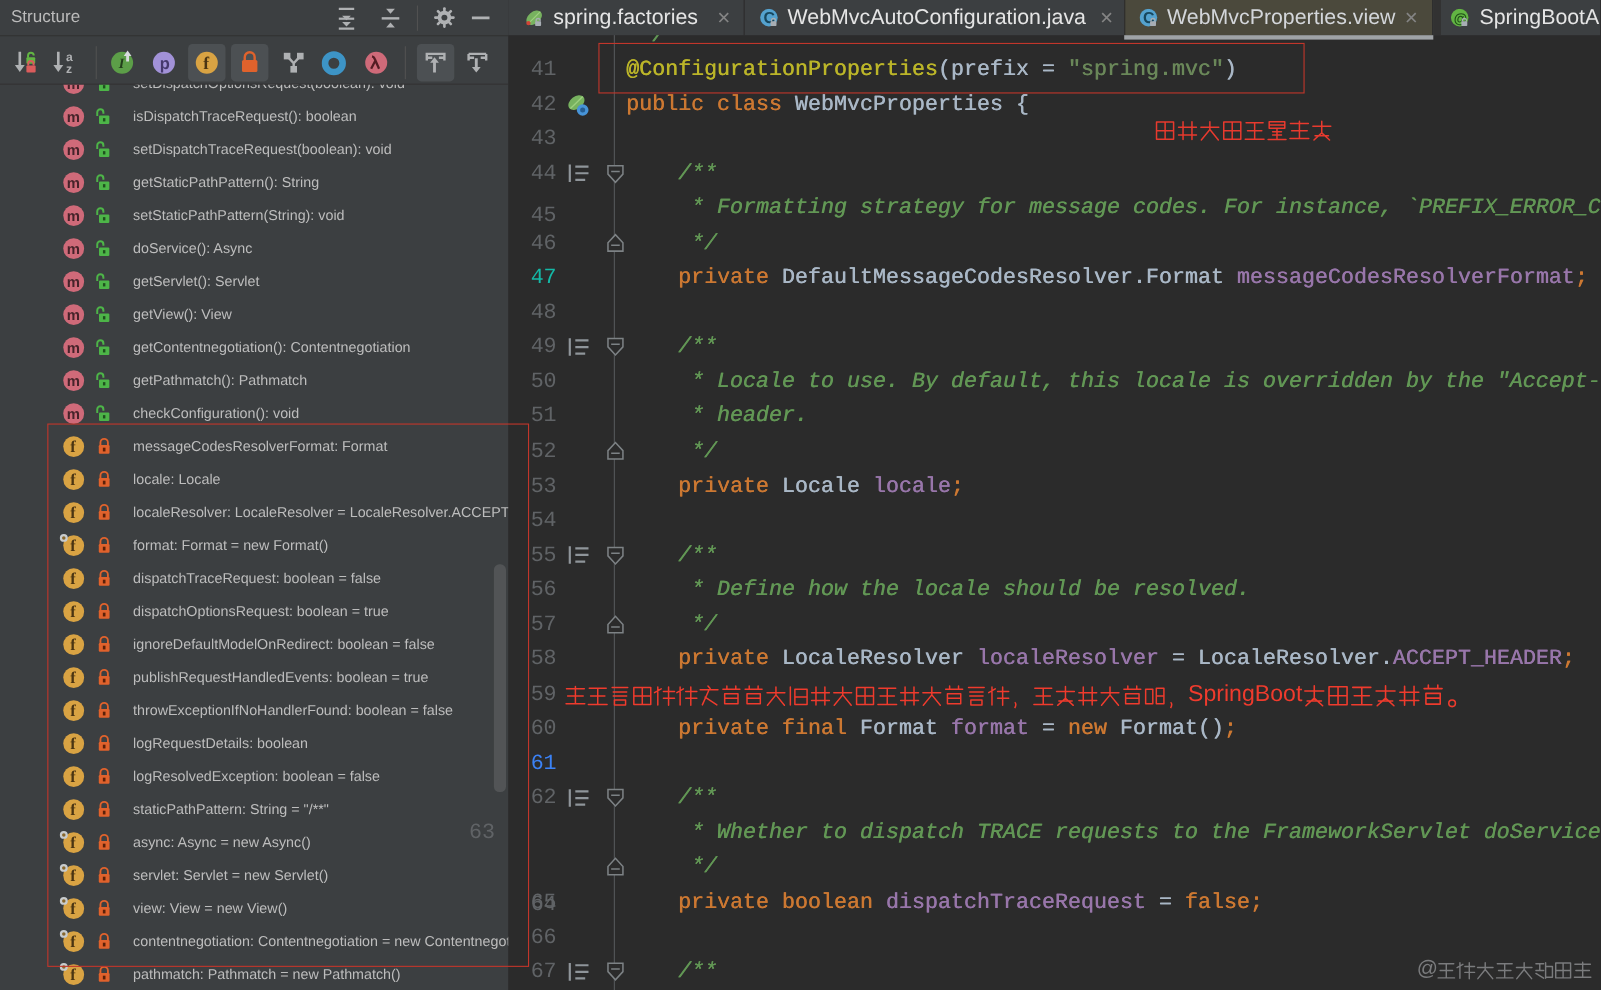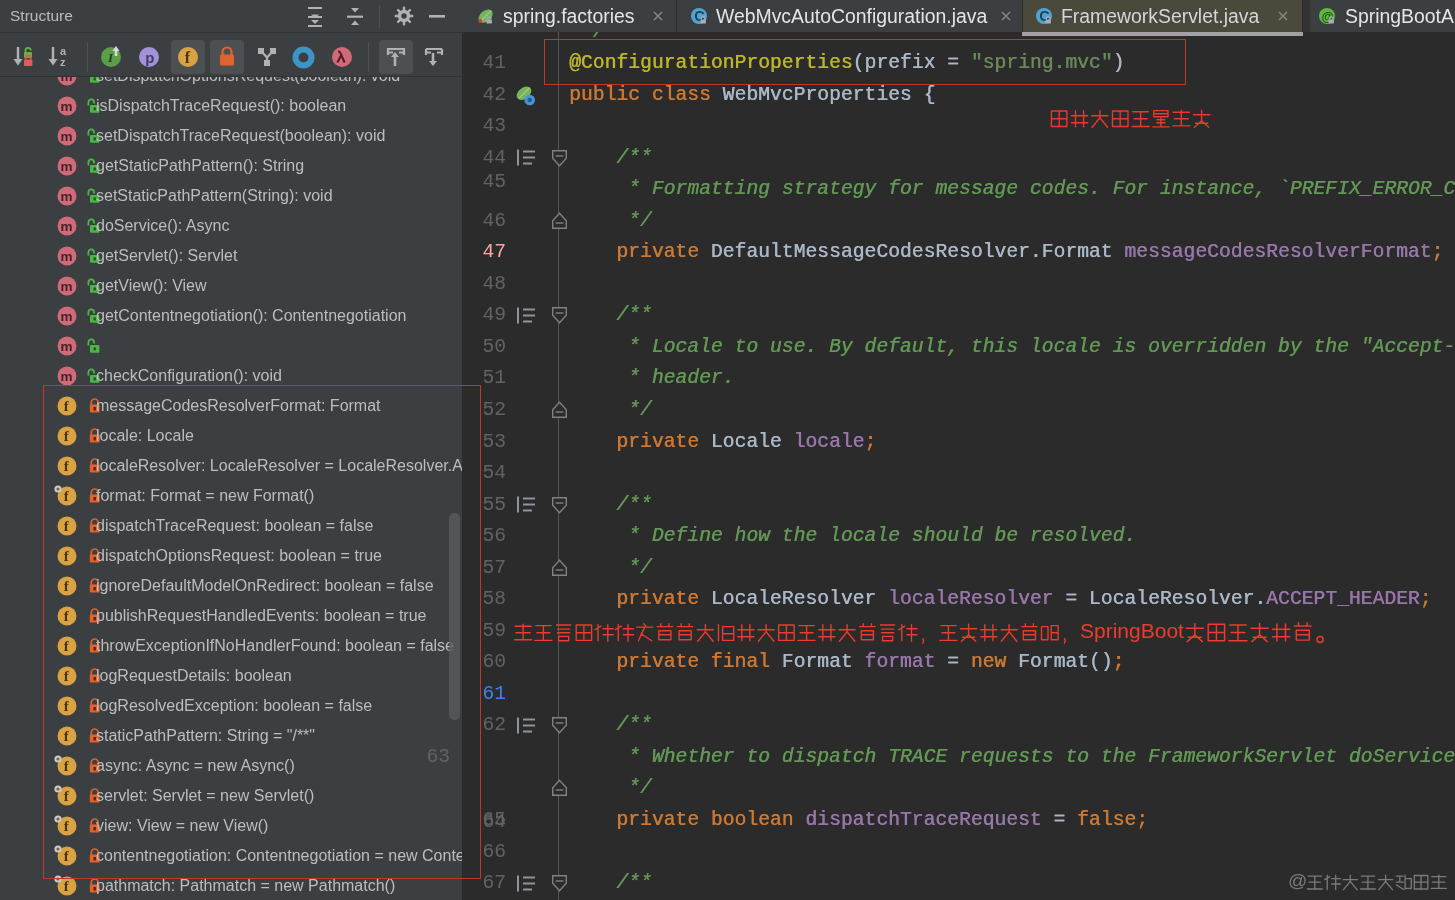--- a/index.html
+++ b/index.html
@@ -2,21 +2,21 @@
 <html><head><meta charset="utf-8"><style>
 *{margin:0;padding:0;box-sizing:border-box}
 body{width:1455px;height:900px;background:#2b2b2b;overflow:hidden;position:relative;
  font-family:"Liberation Sans",sans-serif}
 .abs{position:absolute}
 .code{font-family:"Liberation Mono",monospace;font-size:19.7px;letter-spacing:-0.015px;white-space:pre}
 .cl{position:absolute;height:32px;line-height:32px;white-space:pre;font-family:"Liberation Mono",monospace;font-size:19.7px;text-shadow:0.45px 0 0 currentColor}
 .kw{color:#CC7832}.txt{color:#A9B7C6}.ann{color:#BBB529}.str{color:#6A8759}
 .doc{color:#629755;font-style:italic}.fld{color:#9876AA}.sta{color:#9876AA;}
 .semi{color:#CC7832}
-.rowt{position:absolute;left:96px;top:0;height:30px;line-height:30px;font-size:16px;color:#bdbdbd;white-space:pre}
+.rowt{position:absolute;left:121px;top:0;height:30px;line-height:30px;font-size:13px;color:#bdbdbd;white-space:pre}
 .tabt{font-size:19.4px;color:#e5e5e5;white-space:pre}
 svg{display:block}
 </style></head><body>
 <div class="abs" style="left:0;top:0;width:462px;height:900px;background:#3c3f41"></div>
 <div class="abs" style="left:10px;top:0;height:33px;line-height:31px;font-size:15.5px;color:#bbbbbb">Structure</div>
 <div class="abs" style="left:0;top:32px;width:462px;height:1px;background:#323232"></div>
 <div class="abs" style="left:0;top:76px;width:462px;height:1px;background:#323232"></div>
 <svg class="abs" style="left:305px;top:6px" width="20" height="22" viewBox="0 0 20 22" xmlns="http://www.w3.org/2000/svg">
     <g stroke="#afb1b3" stroke-width="2" fill="none">
       <path d="M3 2h14M3 20h14"></path>
@@ -243,20 +243,21 @@
       <circle cx="10" cy="10" r="9.5" fill="#cf6a79"></circle>
       <text x="3.6" y="14.8" fill="#46232a" font-size="13.5" font-weight="bold" font-family="Liberation Sans">m</text>
     </svg>
 <svg class="abs" style="left:85px;top:260.0px" width="18" height="18" viewBox="0 0 18 18">
       <g stroke="#4db548" stroke-width="1.8" fill="none">
         <path d="M3.4 8.4V5.2a2.8 2.8 0 015.6 0v1.2"></path>
       </g>
       <rect x="5" y="8" width="9.4" height="7.8" rx="1" fill="#4db548"></rect>
       <rect x="8.6" y="10.4" width="2.2" height="3" fill="#1f4f1e"></rect>
     </svg>
+<div class="rowt" style="top:254px">getPathmatch(): Pathmatch</div>
 <svg class="abs" style="left:57px;top:289.0px" width="20" height="20" viewBox="0 0 20 20">
       <circle cx="10" cy="10" r="9.5" fill="#cf6a79"></circle>
       <text x="3.6" y="14.8" fill="#46232a" font-size="13.5" font-weight="bold" font-family="Liberation Sans">m</text>
     </svg>
 <svg class="abs" style="left:85px;top:290.0px" width="18" height="18" viewBox="0 0 18 18">
       <g stroke="#4db548" stroke-width="1.8" fill="none">
         <path d="M3.4 8.4V5.2a2.8 2.8 0 015.6 0v1.2"></path>
       </g>
       <rect x="5" y="8" width="9.4" height="7.8" rx="1" fill="#4db548"></rect>
       <rect x="8.6" y="10.4" width="2.2" height="3" fill="#1f4f1e"></rect>
@@ -526,42 +527,42 @@
       <path d="M2 2l8 8M10 2l-8 8" stroke="#848484" stroke-width="1.6"></path>
     </svg>
 <svg class="abs" style="left:1036px;top:8px" width="17" height="17" viewBox="0 0 17 17" xmlns="http://www.w3.org/2000/svg">
       <circle cx="8" cy="8" r="8" fill="#54a2cf"></circle>
       <text x="3.2" y="13.2" fill="#17475e" font-size="14.5" font-weight="bold" font-family="Liberation Sans">C</text>
       <g transform="translate(9 8)">
         <path d="M1.4 3.6V2.6a1.8 1.8 0 013.6 0v1" stroke="#a8aeb4" stroke-width="1.2" fill="none"></path>
         <rect x="0.5" y="3.4" width="5.4" height="4.2" rx="0.7" fill="#a8aeb4"></rect>
       </g>
     </svg>
-<div class="abs tabt" style="left:1061px;top:0;height:32px;line-height:32px;color:#d3d6da">FrameworkServlet.java</div>
+<div class="abs tabt" style="left:1061px;top:0;height:32px;line-height:32px;color:#d3d6da">WebMvcProperties.view</div>
 <svg class="abs" style="left:1277px;top:10px" width="12" height="12" viewBox="0 0 12 12">
       <path d="M2 2l8 8M10 2l-8 8" stroke="#848484" stroke-width="1.6"></path>
     </svg>
 <svg class="abs" style="left:1319px;top:8px" width="17" height="17" viewBox="0 0 17 17" xmlns="http://www.w3.org/2000/svg">
       <circle cx="8" cy="8" r="8" fill="#62b543"></circle>
       <text x="2.6" y="12.6" fill="#1e4d17" font-size="12.5" font-weight="bold" font-family="Liberation Sans">@</text>
       <g transform="translate(9 8)">
         <path d="M1.4 3.6V2.6a1.8 1.8 0 013.6 0v1" stroke="#a8aeb4" stroke-width="1.2" fill="none"></path>
         <rect x="0.5" y="3.4" width="5.4" height="4.2" rx="0.7" fill="#a8aeb4"></rect>
       </g>
     </svg>
 <div class="abs tabt" style="left:1345px;top:0;height:32px;line-height:32px">SpringBootA</div>
 </div>
 <div class="abs" style="left:558px;top:20px;width:1.3px;height:880px;background:#55585a"></div>
 <div class="abs code" style="right:949px;top:47.0px;height:32px;line-height:32px;color:#606366">41</div>
 <div class="abs code" style="right:949px;top:78.5px;height:32px;line-height:32px;color:#606366">42</div>
 <div class="abs code" style="right:949px;top:110.1px;height:32px;line-height:32px;color:#606366">43</div>
 <div class="abs code" style="right:949px;top:141.6px;height:32px;line-height:32px;color:#606366">44</div>
-<div class="abs code" style="right:949px;top:166px;height:32px;line-height:32px;color:#606366">45</div>
+<div class="abs code" style="right:949px;top:180px;height:32px;line-height:32px;color:#606366">45</div>
 <div class="abs code" style="right:949px;top:204.7px;height:32px;line-height:32px;color:#606366">46</div>
-<div class="abs code" style="right:949px;top:236.2px;height:32px;line-height:32px;color:#fca5a5">47</div>
+<div class="abs code" style="right:949px;top:236.2px;height:32px;line-height:32px;color:#14b8a6">47</div>
 <div class="abs code" style="right:949px;top:267.8px;height:32px;line-height:32px;color:#606366">48</div>
 <div class="abs code" style="right:949px;top:299.3px;height:32px;line-height:32px;color:#606366">49</div>
 <div class="abs code" style="right:949px;top:330.9px;height:32px;line-height:32px;color:#606366">50</div>
 <div class="abs code" style="right:949px;top:362.4px;height:32px;line-height:32px;color:#606366">51</div>
 <div class="abs code" style="right:949px;top:393.9px;height:32px;line-height:32px;color:#606366">52</div>
 <div class="abs code" style="right:949px;top:425.5px;height:32px;line-height:32px;color:#606366">53</div>
 <div class="abs code" style="right:949px;top:457.0px;height:32px;line-height:32px;color:#606366">54</div>
 <div class="abs code" style="right:949px;top:488.6px;height:32px;line-height:32px;color:#606366">55</div>
 <div class="abs code" style="right:949px;top:520.1px;height:32px;line-height:32px;color:#606366">56</div>
 <div class="abs code" style="right:949px;top:551.6px;height:32px;line-height:32px;color:#606366">57</div>

